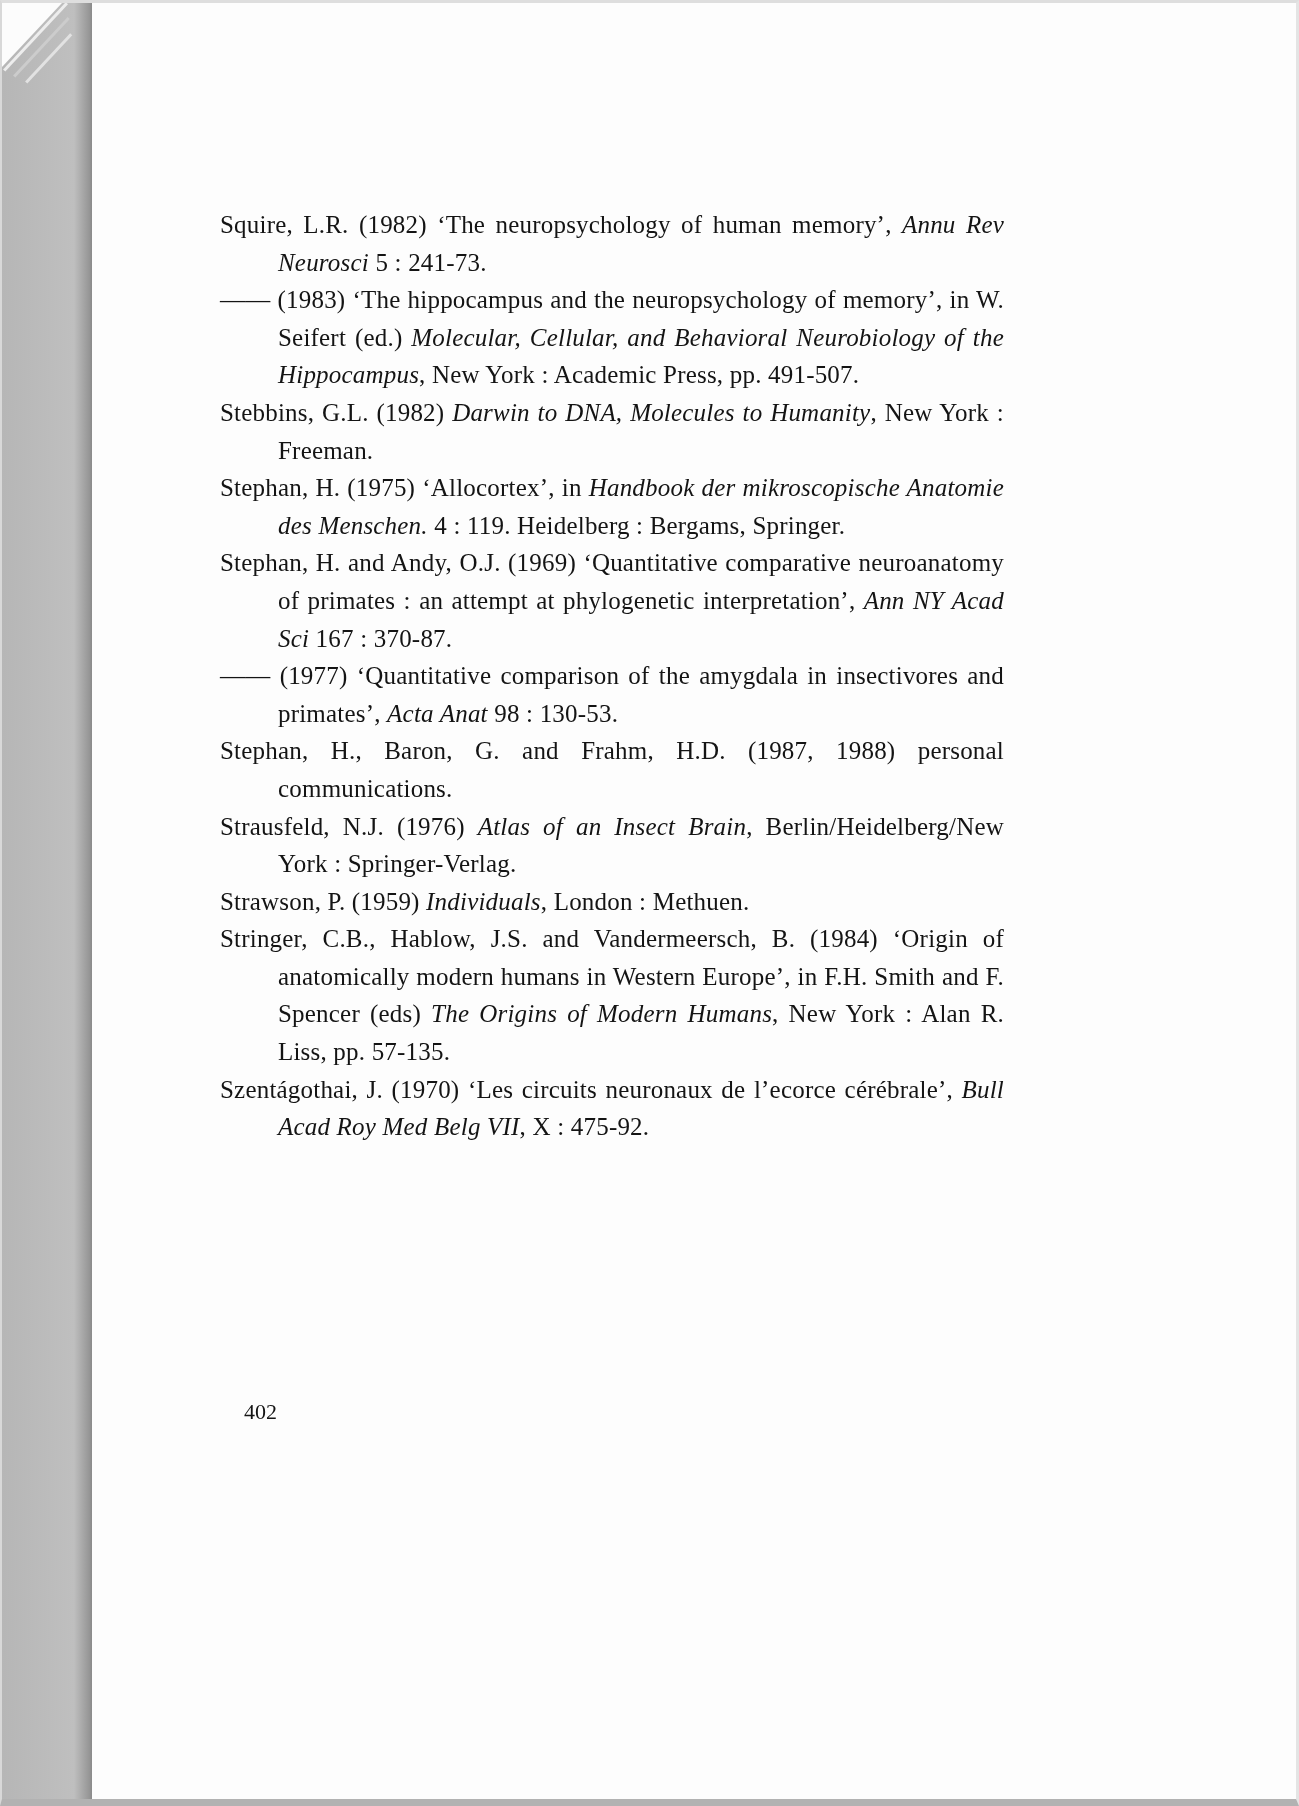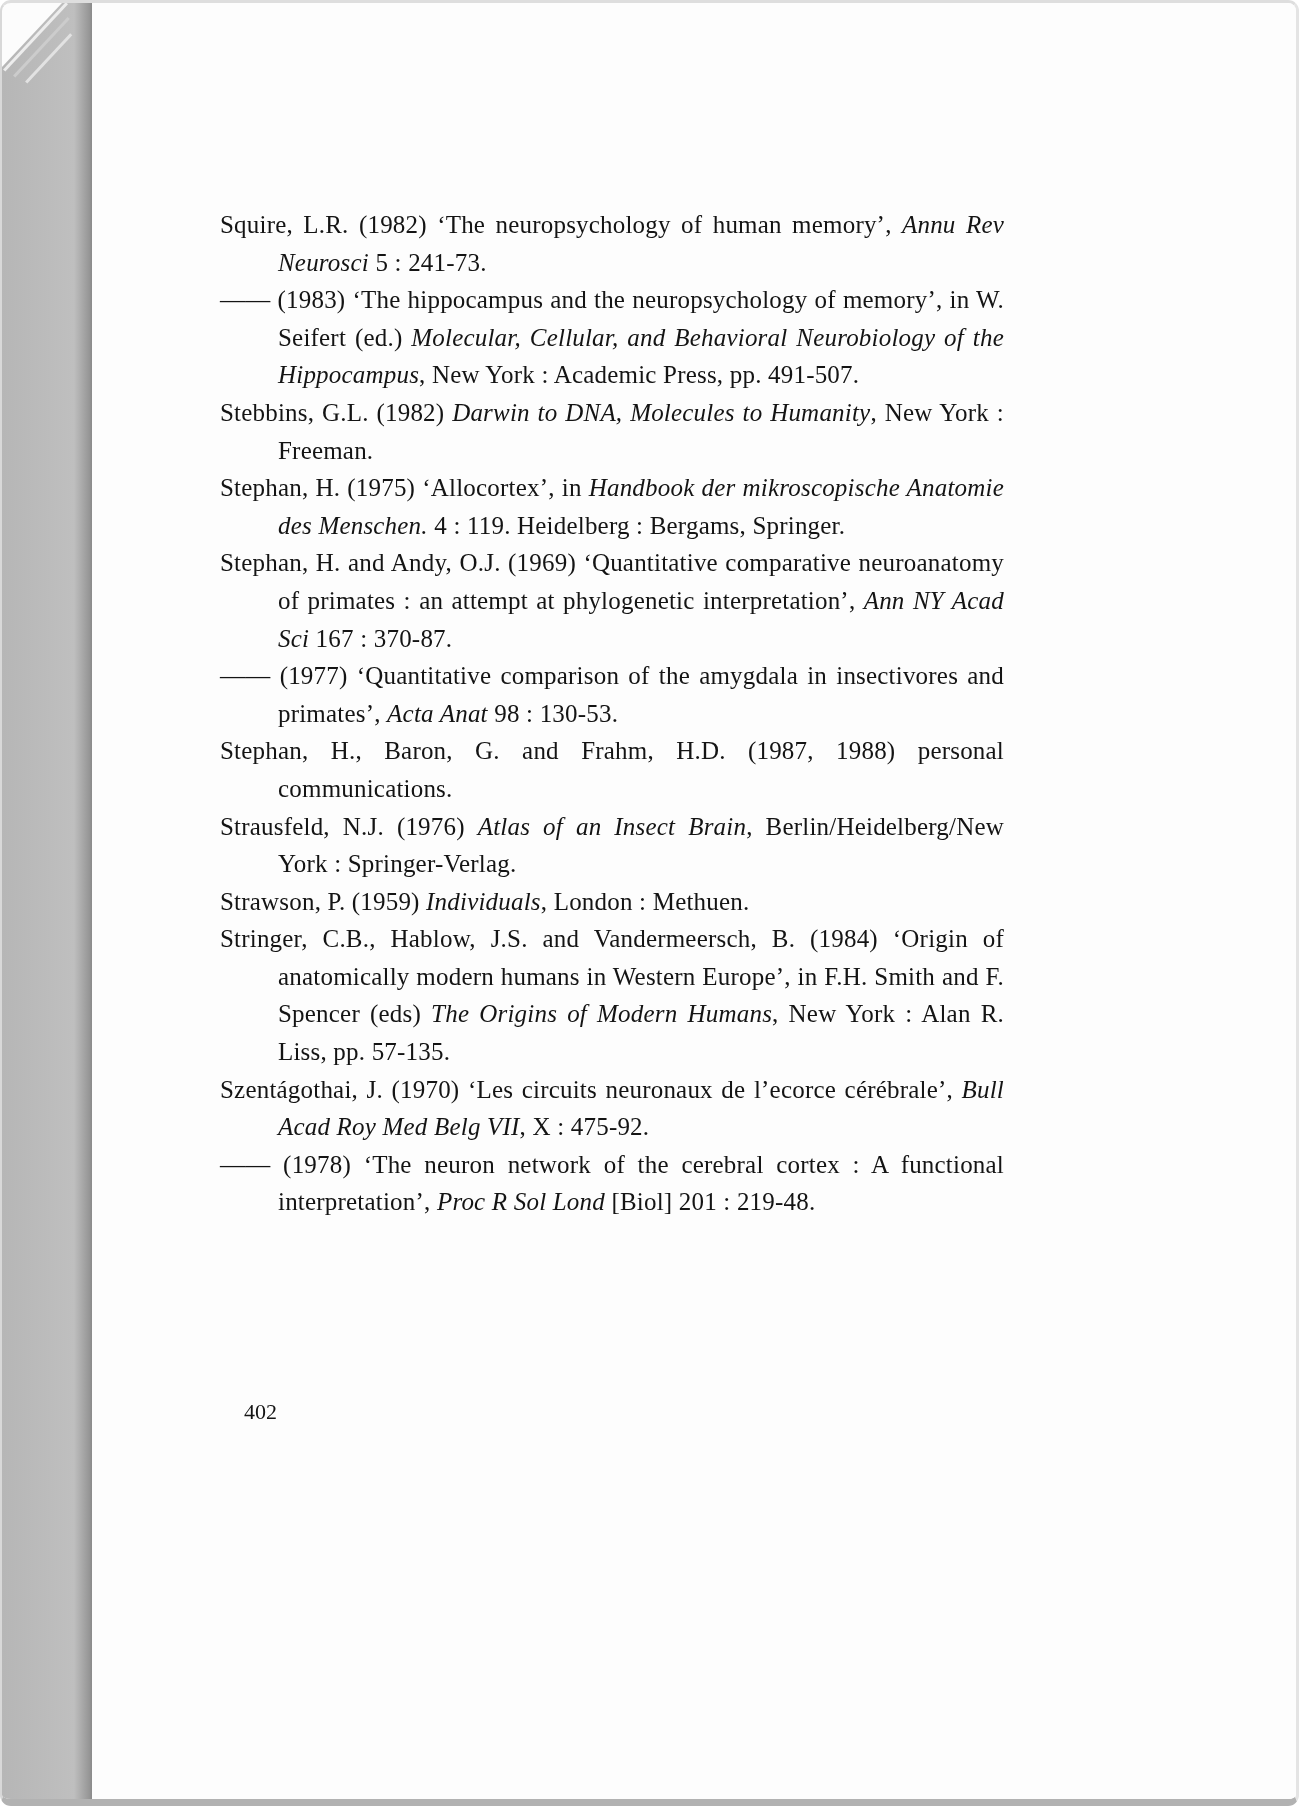--- a/index.html
+++ b/index.html
@@ -11,21 +11,20 @@
     position: relative;
     width: 1299px;
     height: 1806px;
     box-sizing: border-box;
     background: #fcfcfc;
     border-top: 3px solid #dedede;
     border-right: 3px solid #e4e4e4;
     border-left: 2px solid #d8d8d8;
     border-bottom: 7px solid #b2b2b2;
     overflow: hidden;
-    border-radius: 11px;
   }
   
   .book-edge {
     position: absolute;
     left: 0;
     top: 0;
     bottom: 0;
     width: 90px;
     background: linear-gradient(to right, #b6b6b6 0%, #bfbfbf 80%, #969696 97%, #8a8a8a 100%);
     clip-path: polygon(0 64px, 60px 0, 100% 0, 100% 100%, 0 100%);
@@ -103,17 +102,16 @@
         <p class="ref"><span>—— (1983) ‘The hippocampus and the neuropsychology of memory’, in W. Seifert (ed.) </span><em>Molecular, Cellular, and Behavioral Neurobiology of the Hippocampus</em><span>, New York : Academic Press, pp. 491-507.</span></p>
         <p class="ref"><span>Stebbins, G.L. (1982) </span><em>Darwin to DNA, Molecules to Humanity</em><span>, New York : Freeman.</span></p>
         <p class="ref"><span>Stephan, H. (1975) ‘Allocortex’, in </span><em>Handbook der mikroscopische Anatomie des Menschen.</em><span> 4 : 119. Heidelberg : Bergams, Springer.</span></p>
         <p class="ref"><span>Stephan, H. and Andy, O.J. (1969) ‘Quantitative comparative neuroanatomy of primates : an attempt at phylogenetic interpretation’, </span><em>Ann NY Acad Sci</em><span> 167 : 370-87.</span></p>
         <p class="ref"><span>—— (1977) ‘Quantitative comparison of the amygdala in insectivores and primates’, </span><em>Acta Anat</em><span> 98 : 130-53.</span></p>
         <p class="ref"><span>Stephan, H., Baron, G. and Frahm, H.D. (1987, 1988) personal communications.</span></p>
         <p class="ref"><span>Strausfeld, N.J. (1976) </span><em>Atlas of an Insect Brain</em><span>, Berlin/Heidelberg/New York : Springer-Verlag.</span></p>
         <p class="ref"><span>Strawson, P. (1959) </span><em>Individuals</em><span>, London : Methuen.</span></p>
         <p class="ref"><span>Stringer, C.B., Hablow, J.S. and Vandermeersch, B. (1984) ‘Origin of anatomically modern humans in Western Europe’, in F.H. Smith and F. Spencer (eds) </span><em>The Origins of Modern Humans</em><span>, New York : Alan R. Liss, pp. 57-135.</span></p>
         <p class="ref"><span>Szentágothai, J. (1970) ‘Les circuits neuronaux de l’ecorce cérébrale’, </span><em>Bull Acad Roy Med Belg VII</em><span>, X : 475-92.</span></p>
-        <p class="ref"><span>—— (1978) ‘The neuron network of the cerebral cortex : A functional interpretation’, </span><em>Proc R Sol Lond</em><span> [Biol] 201 : 219-48.</span></p>
       </div>
     <div class="page-number">402</div>
   </div>
 </div>
 
 </body></html>

